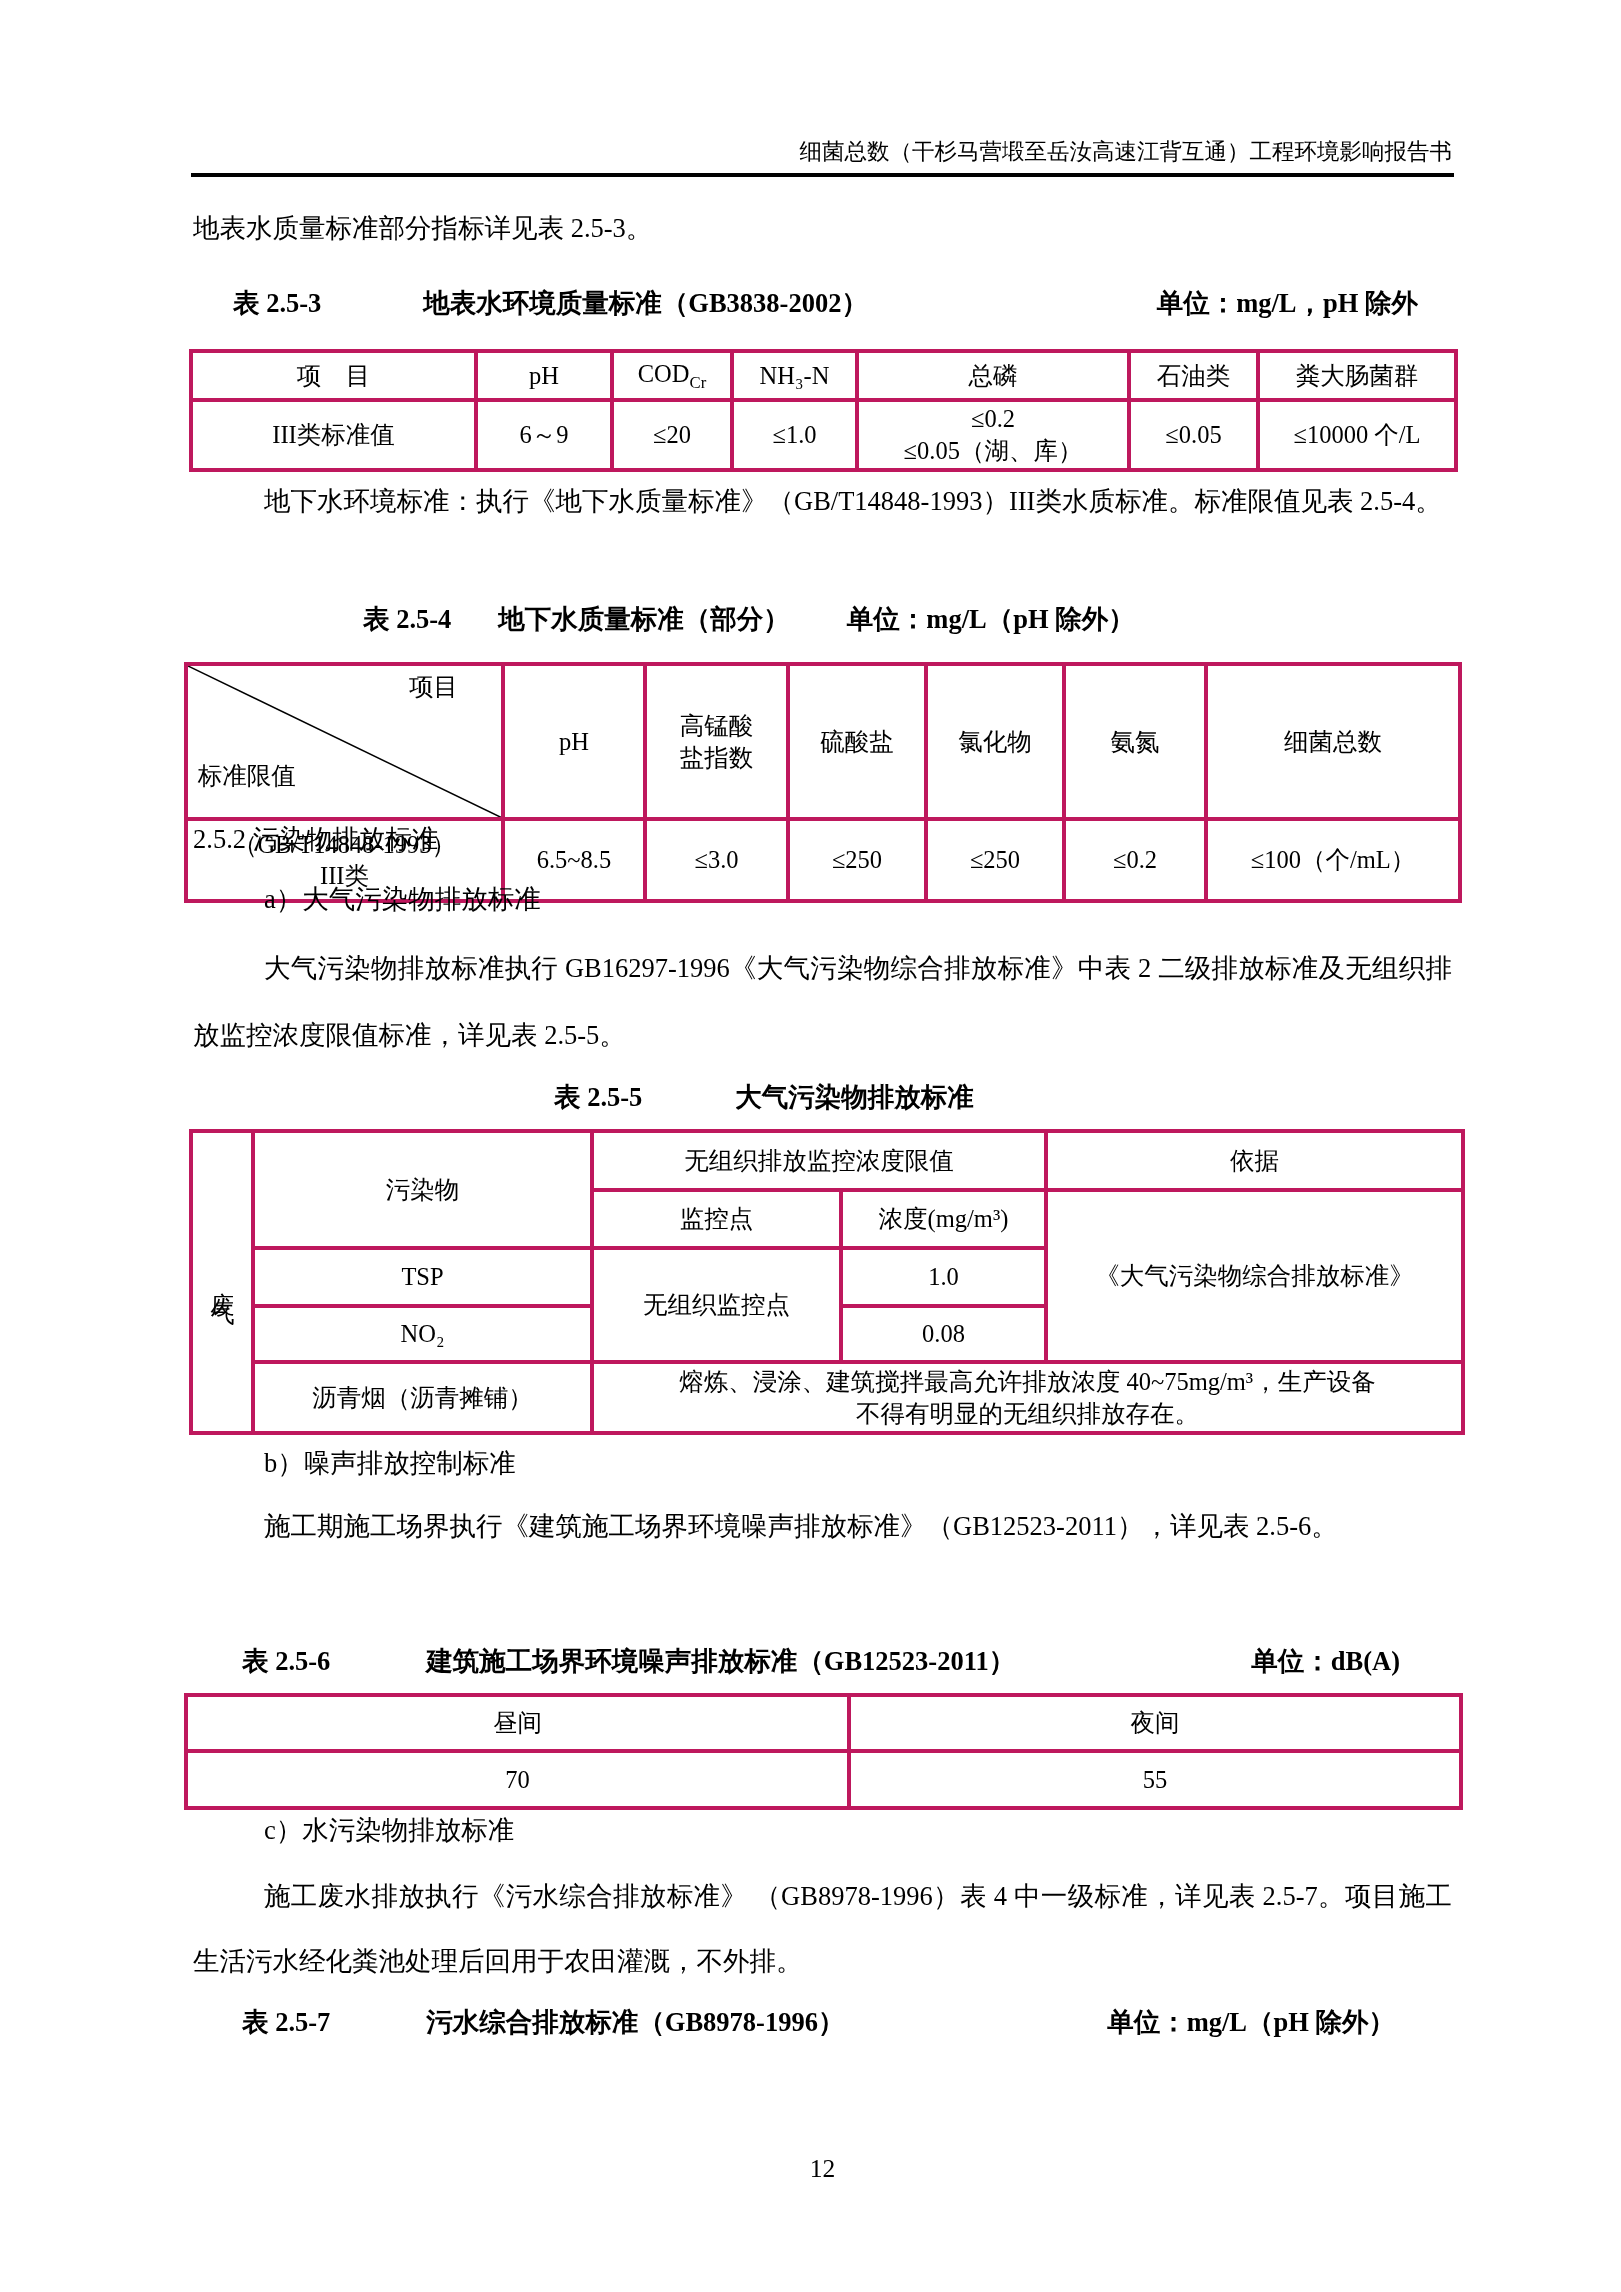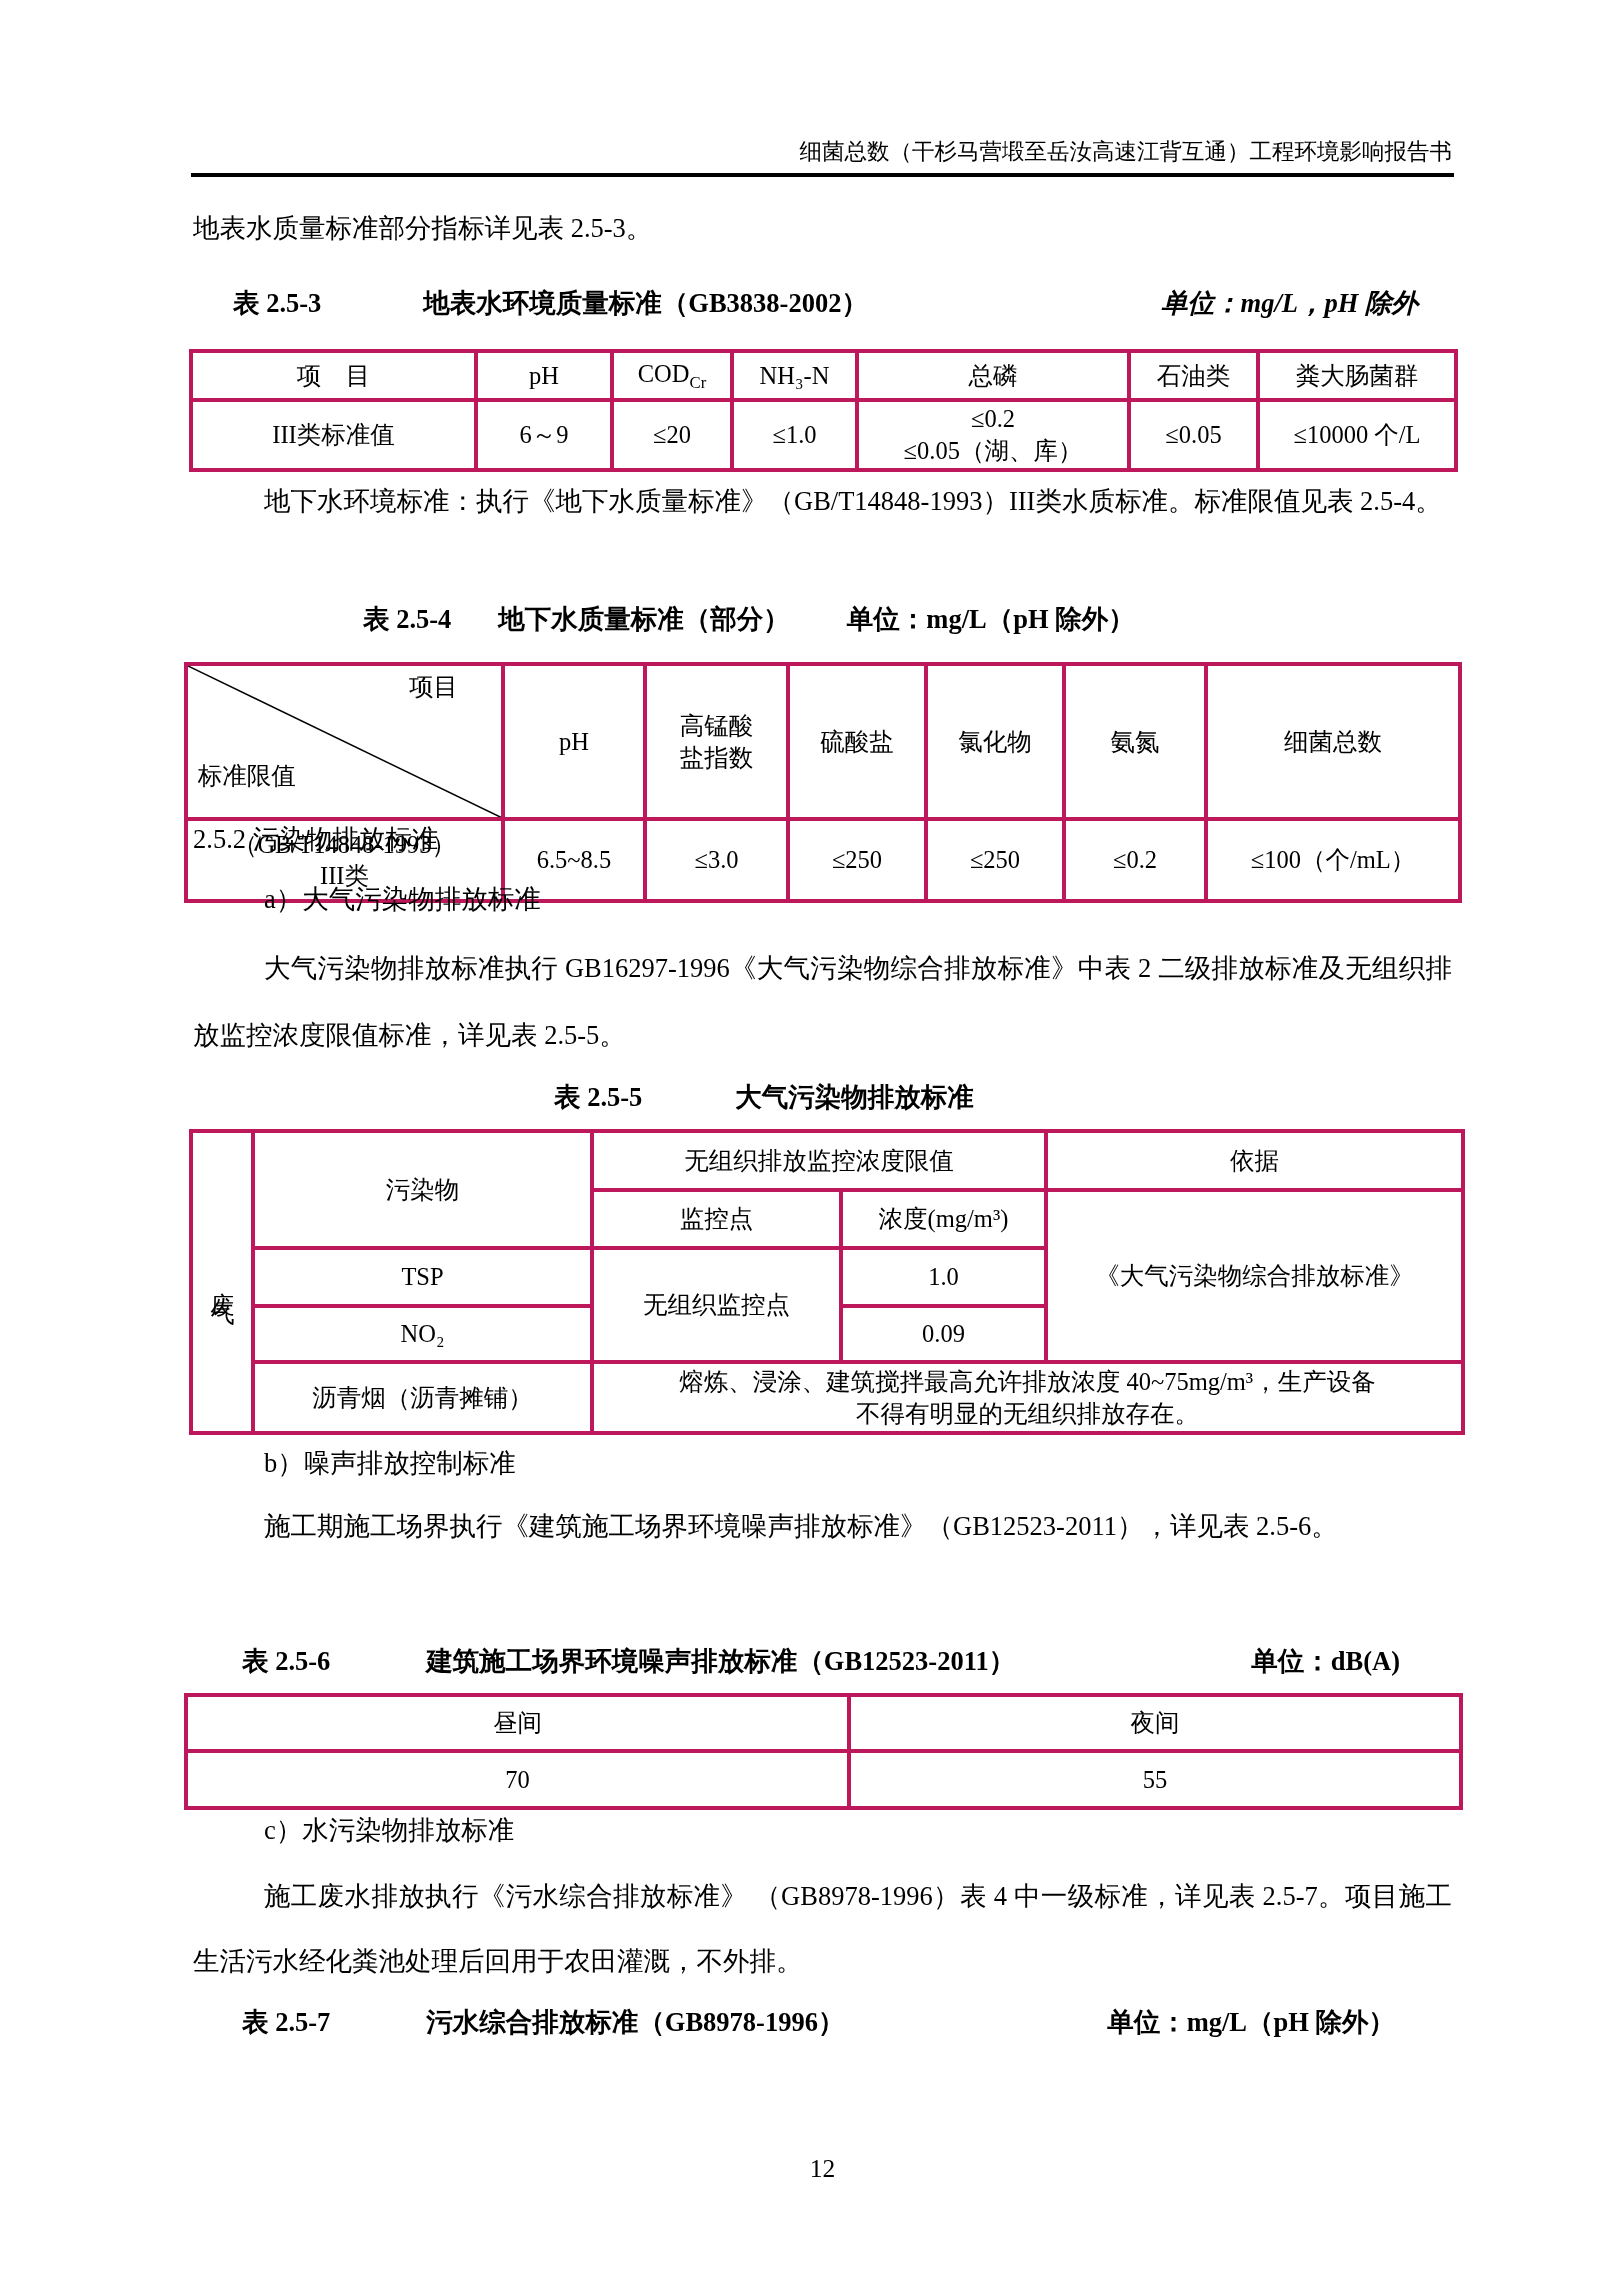--- a/index.html
+++ b/index.html
@@ -28,21 +28,21 @@
   #p4  { top:1493px; line-height:67px; text-indent:71px; }
   #sc  { top:1814px; line-height:33px; padding-left:71px; }
   #p5  { top:1864px; line-height:65px; text-indent:71px; }
 
   
   .cap { position:absolute; left:193px; width:1259px; display:flex; align-items:baseline;
          font-weight:bold; font-size:26.5px; line-height:35px; white-space:nowrap; }
   #cap253 { top:286px; }
   #cap253 .cap-label { margin-left:40px; }
   #cap253 .cap-title { margin-left:102px; }
-  #cap253 .cap-unit  { margin-left:auto; margin-right:34px;font-style:italic; }
+  #cap253 .cap-unit  { margin-left:auto; margin-right:34px; }
   #cap254 { top:602px; }
   #cap254 .cap-label { margin-left:170px; }
   #cap254 .cap-title { margin-left:47px; }
   #cap254 .cap-unit  { margin-left:57px; }
   #cap255 { top:1080px; }
   #cap255 .cap-label { margin-left:361px; }
   #cap255 .cap-title { margin-left:93px; }
   #cap256 { top:1644px; }
   #cap256 .cap-label { margin-left:49px; }
   #cap256 .cap-title { margin-left:96px; }
@@ -209,21 +209,21 @@
       <td class="bb4">浓度(mg/m³)</td>
       <td rowspan="3">《大气污染物综合排放标准》</td>
     </tr>
     <tr style="height:58px">
       <td>TSP</td>
       <td rowspan="2">无组织监控点</td>
       <td>1.0</td>
     </tr>
     <tr style="height:56px">
       <td>NO₂</td>
-      <td>0.09</td>
+      <td>0.08</td>
     </tr>
     <tr style="height:71px">
       <td class="bt4">沥青烟（沥青摊铺）</td>
       <td class="bt4" colspan="3">熔炼、浸涂、建筑搅拌最高允许排放浓度 40~75mg/m³，生产设备
 不得有明显的无组织排放存在。</td>
     </tr>
   </tbody>
     </table>
 
   <div class="abs para" id="sb">b）噪声排放控制标准</div>

